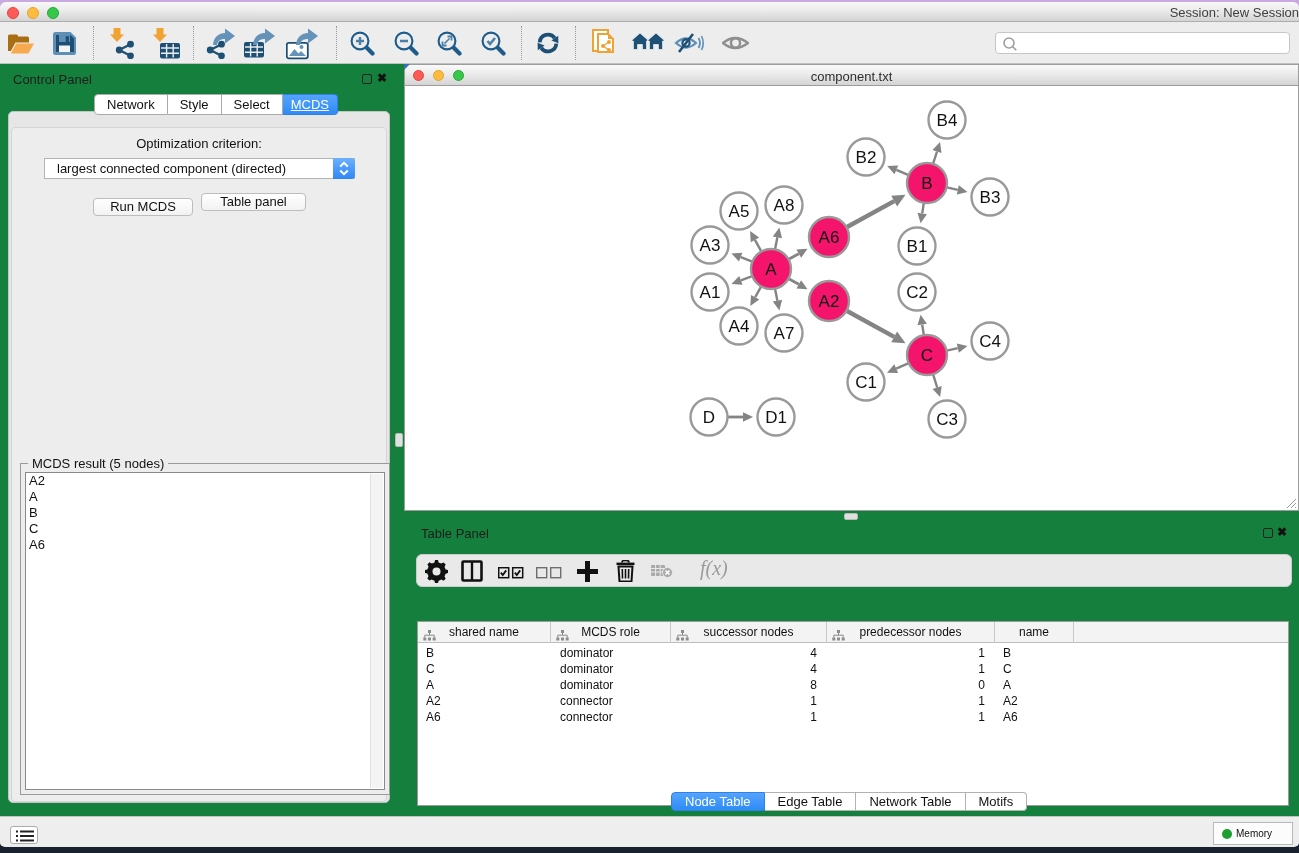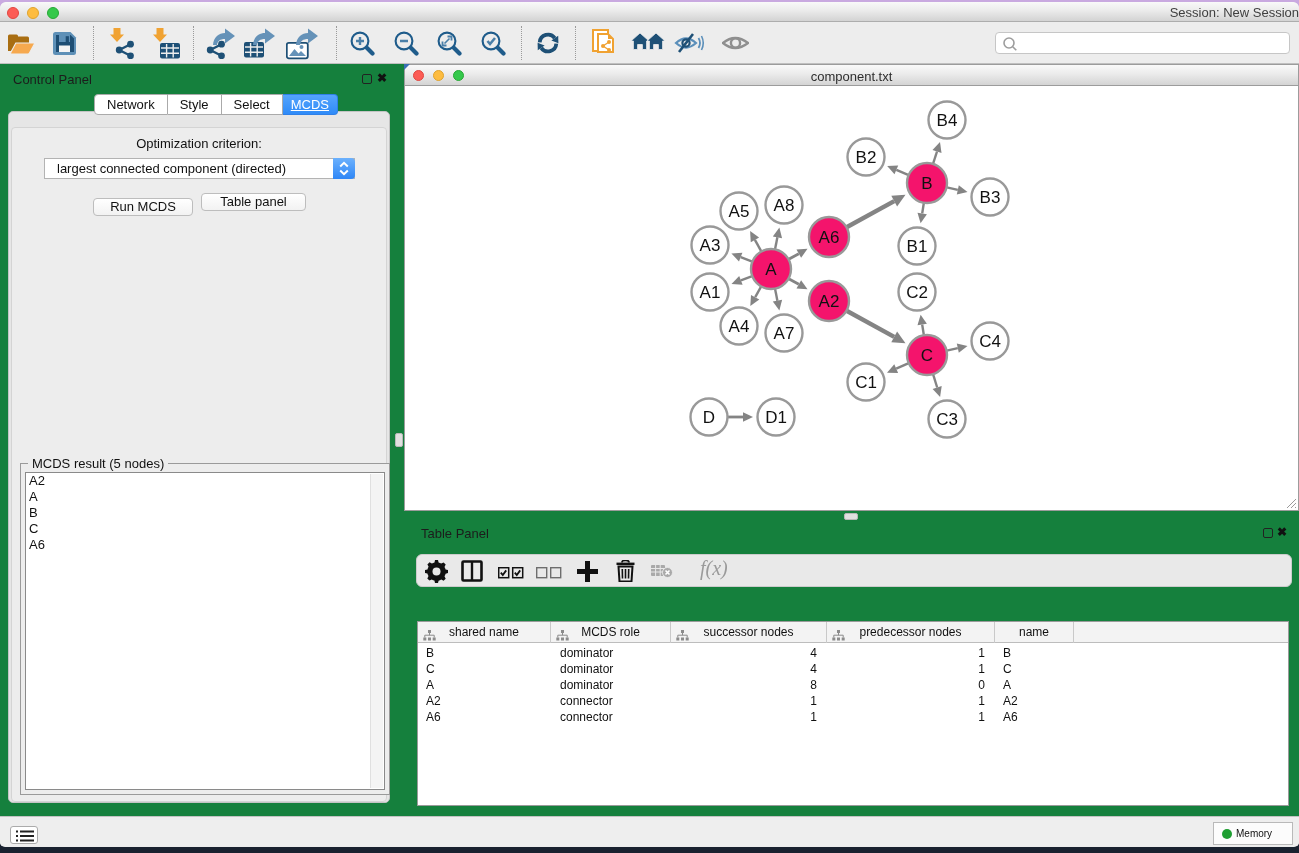--- a/index.html
+++ b/index.html
@@ -425,20 +425,26 @@
           <div class="trow" style="left:142px;top:71px;">connector</div>
           <div class="trow" style="left:349px;top:71px;width:50px;text-align:right;">1</div>
           <div class="trow" style="left:517px;top:71px;width:50px;text-align:right;">1</div>
           <div class="trow" style="left:585px;top:71px;">A2</div>
           <div class="trow" style="left:8px;top:87px;">A6</div>
           <div class="trow" style="left:142px;top:87px;">connector</div>
           <div class="trow" style="left:349px;top:87px;width:50px;text-align:right;">1</div>
           <div class="trow" style="left:517px;top:87px;width:50px;text-align:right;">1</div>
           <div class="trow" style="left:585px;top:87px;">A6</div>
       </div>
+      <div class="btabs">
+        <div class="btab first active">Node Table</div>
+          <div class="btab">Edge Table</div>
+          <div class="btab">Network Table</div>
+          <div class="btab last">Motifs</div>
+      </div>
     </div>
   </div>
   <div class="statusbar">
     <div class="lbtn">
         <svg width="26" height="16" viewBox="0 0 26 16" style="position:absolute;left:1px;top:1px;">
       <g fill="#222">
             <rect x="4" y="2.5" width="2" height="2"></rect>
             <rect x="8" y="2.5" width="14" height="2"></rect>
       <rect x="4" y="7" width="2" height="2"></rect>
             <rect x="8" y="7" width="14" height="2"></rect>

